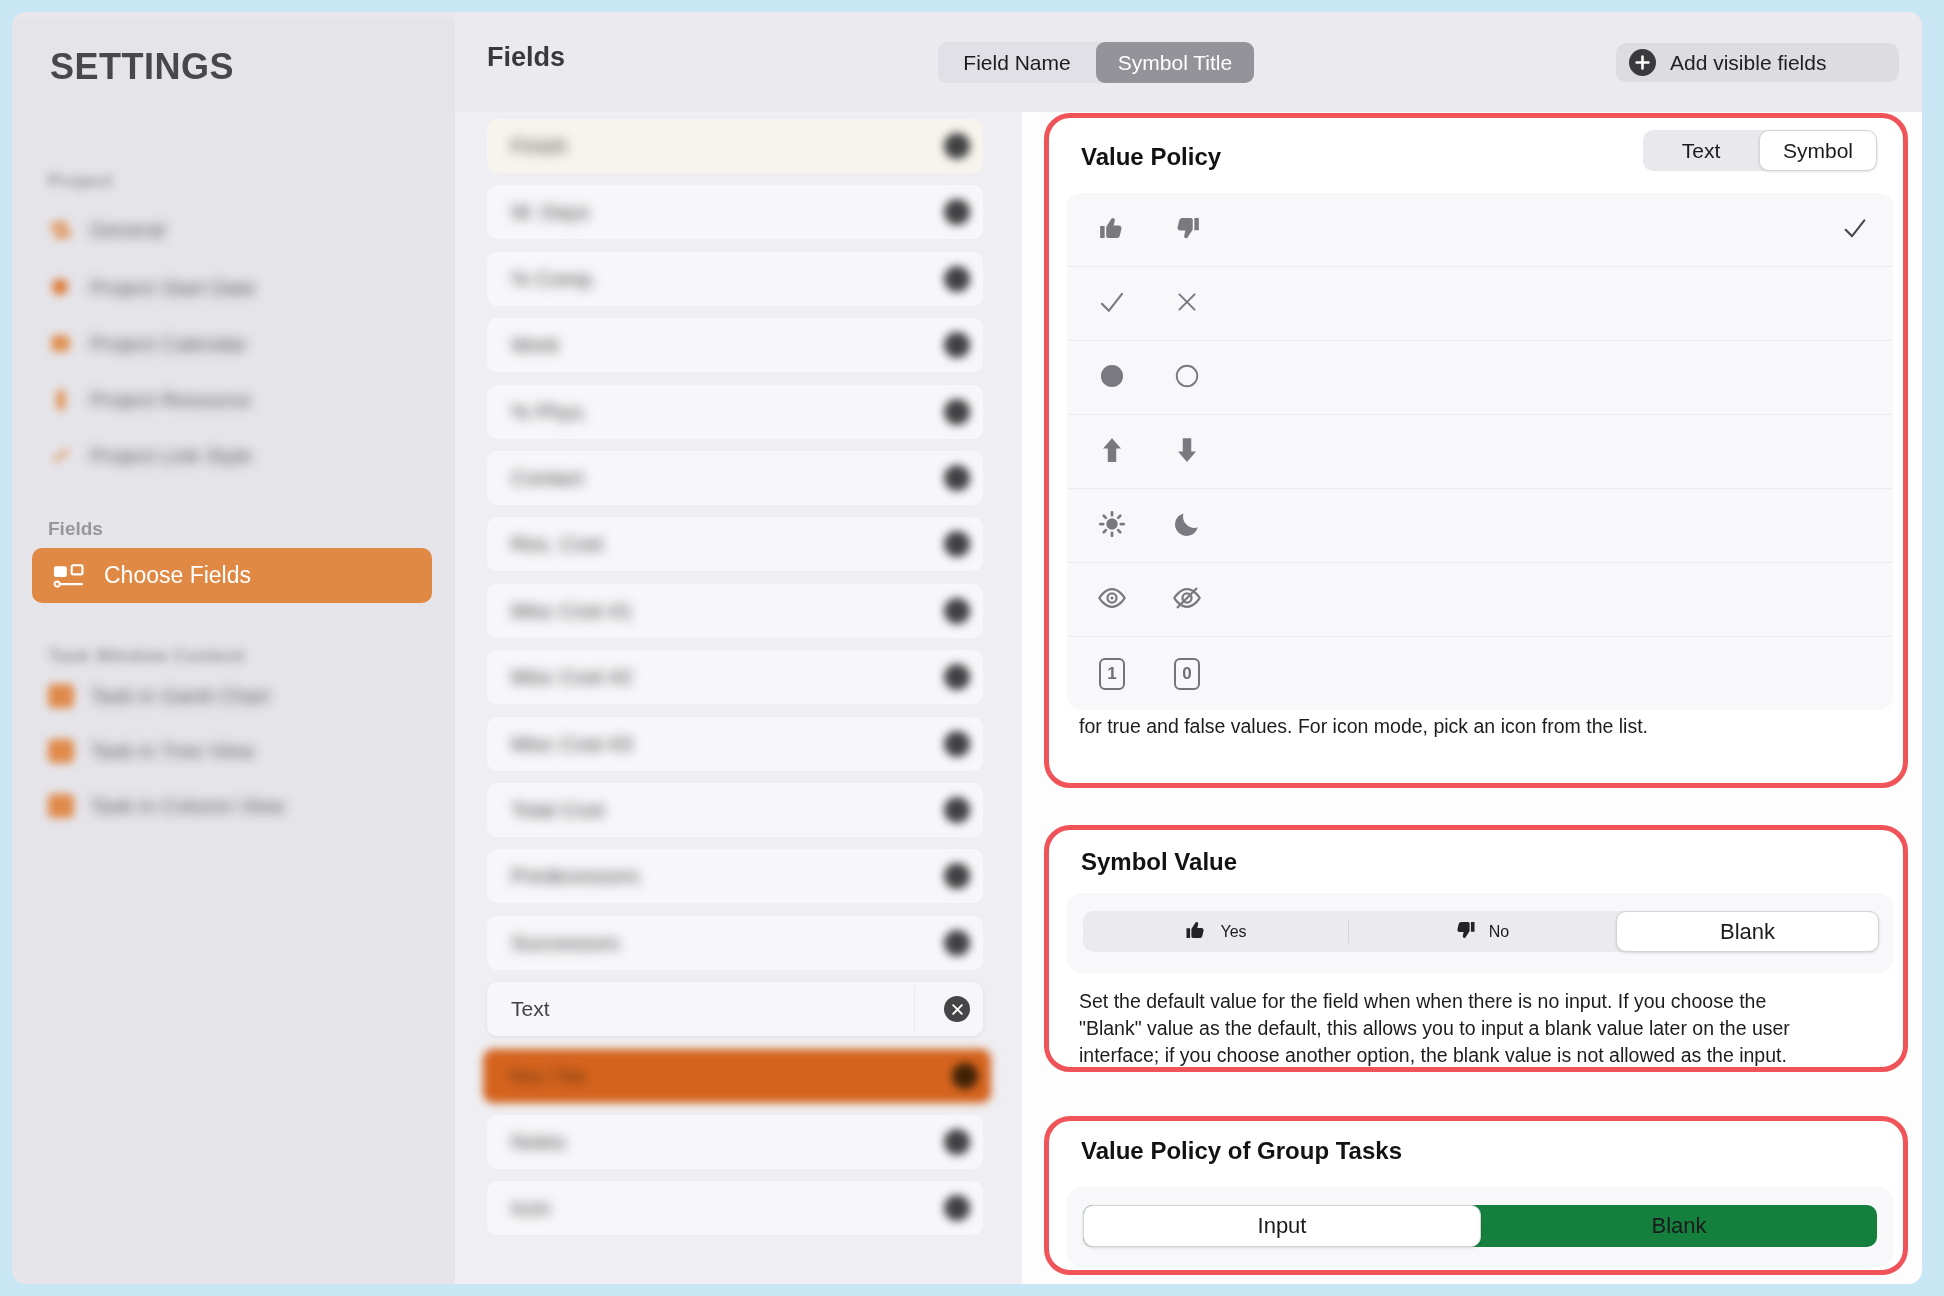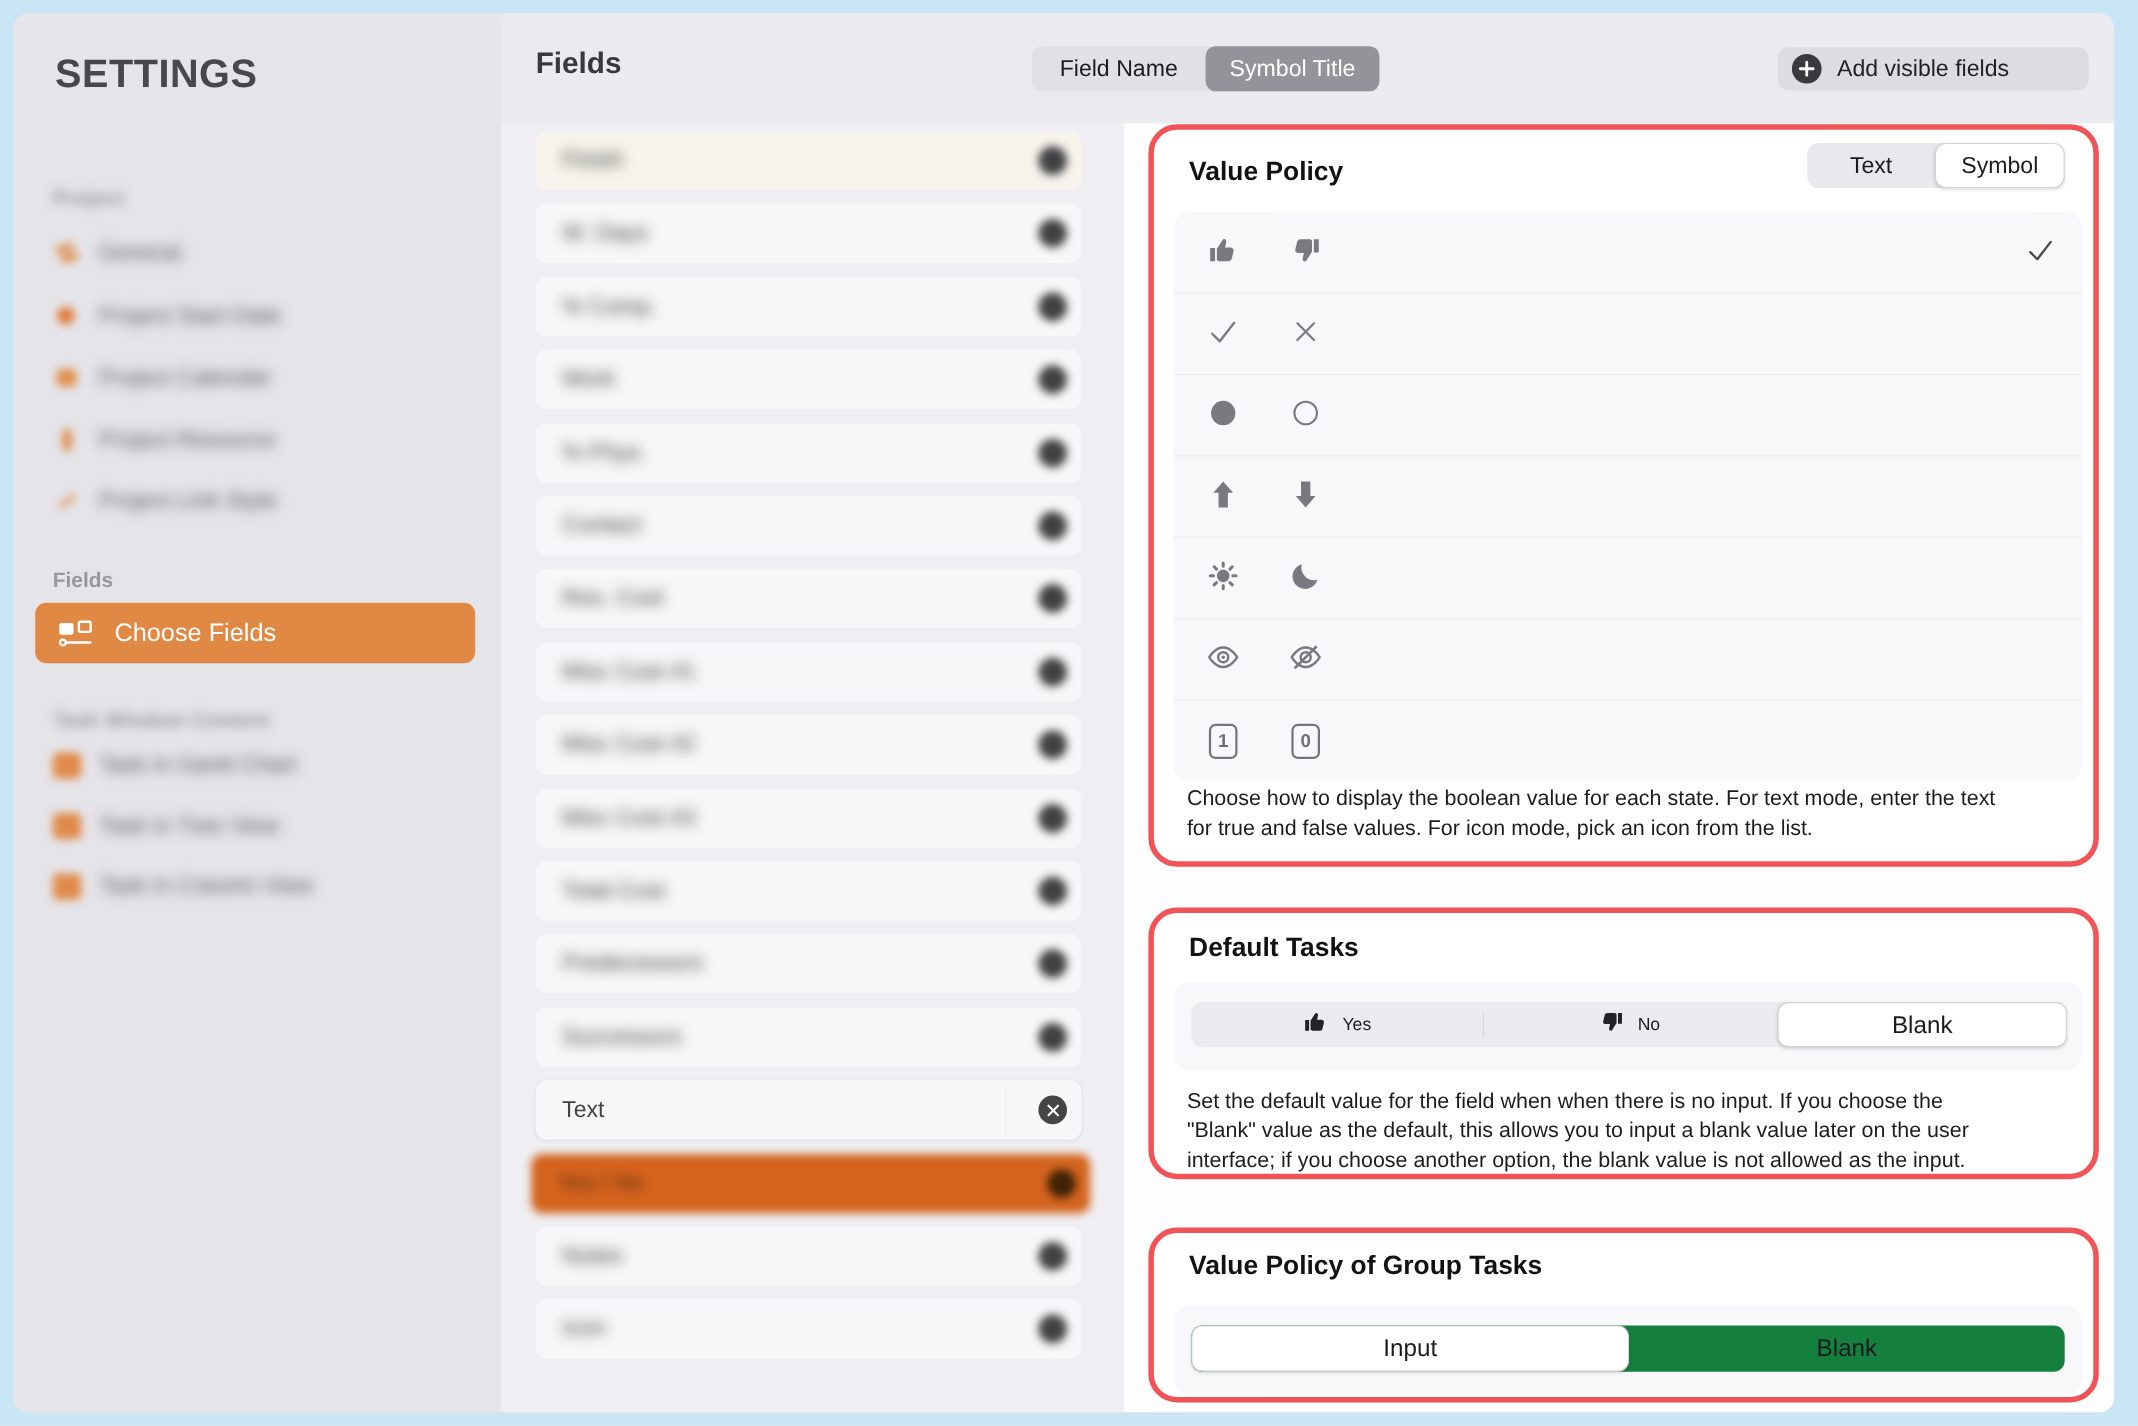--- a/index.html
+++ b/index.html
@@ -355,27 +355,26 @@
         <span class="gicon" style="left:45px;">
           <span class="numbox">1</span>
         </span>
         <span class="gicon" style="left:120px;">
           <span class="numbox">0</span>
         </span>
       </div>
     </div>
 
     <div class="desc" style="top:595px;">
-      <div>Choose how to display the boolean value for each state. For text mode, enter the text</div>
       <div>for true and false values. For icon mode, pick an icon from the list.</div>
     </div>
   </div>
 
   <div class="redbox" style="top:813px;height:247px;">
-    <div class="box-h" style="top:18px;">Default Tasks</div>
+    <div class="box-h" style="top:18px;">Symbol Value</div>
     <div class="card" style="left:18px;top:63px;width:826px;height:80px;">
       <div class="seg3">
         <div class="s" style="left:0;width:265px;">
           <span class="darkic">
             <svg width="24" height="24" viewBox="0 0 24 24" fill="currentColor">
                 <path d="M2.5 10.3h3.6V20H2.5zM7.4 19c.5.6 1.2 1 2 1h6.3c1.2 0 2.3-.9 2.6-2.1l1.25-5.2c.3-1.4-.7-2.7-2.1-2.7h-4.1l.85-3.9A1.85 1.85 0 0 0 12.5 3.9c-.4 0-.8.2-1 .6L7.4 10.9z"></path>
               </svg>
           </span>
           <span>Yes</span>
         </div>

